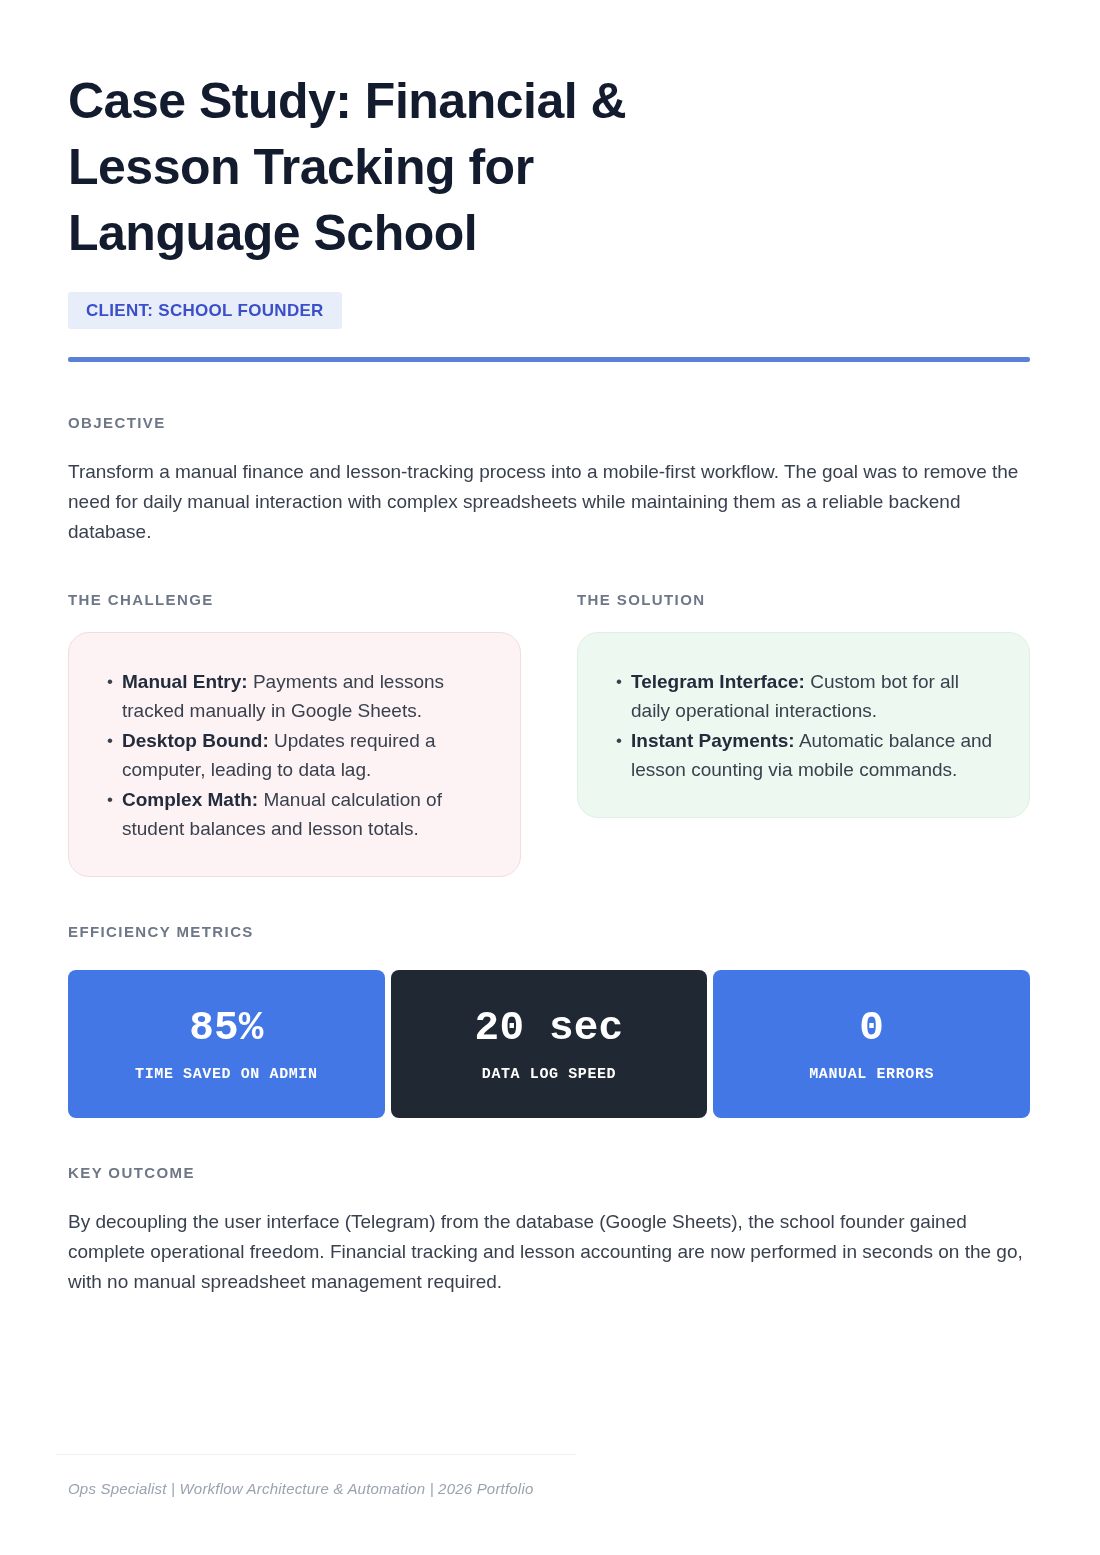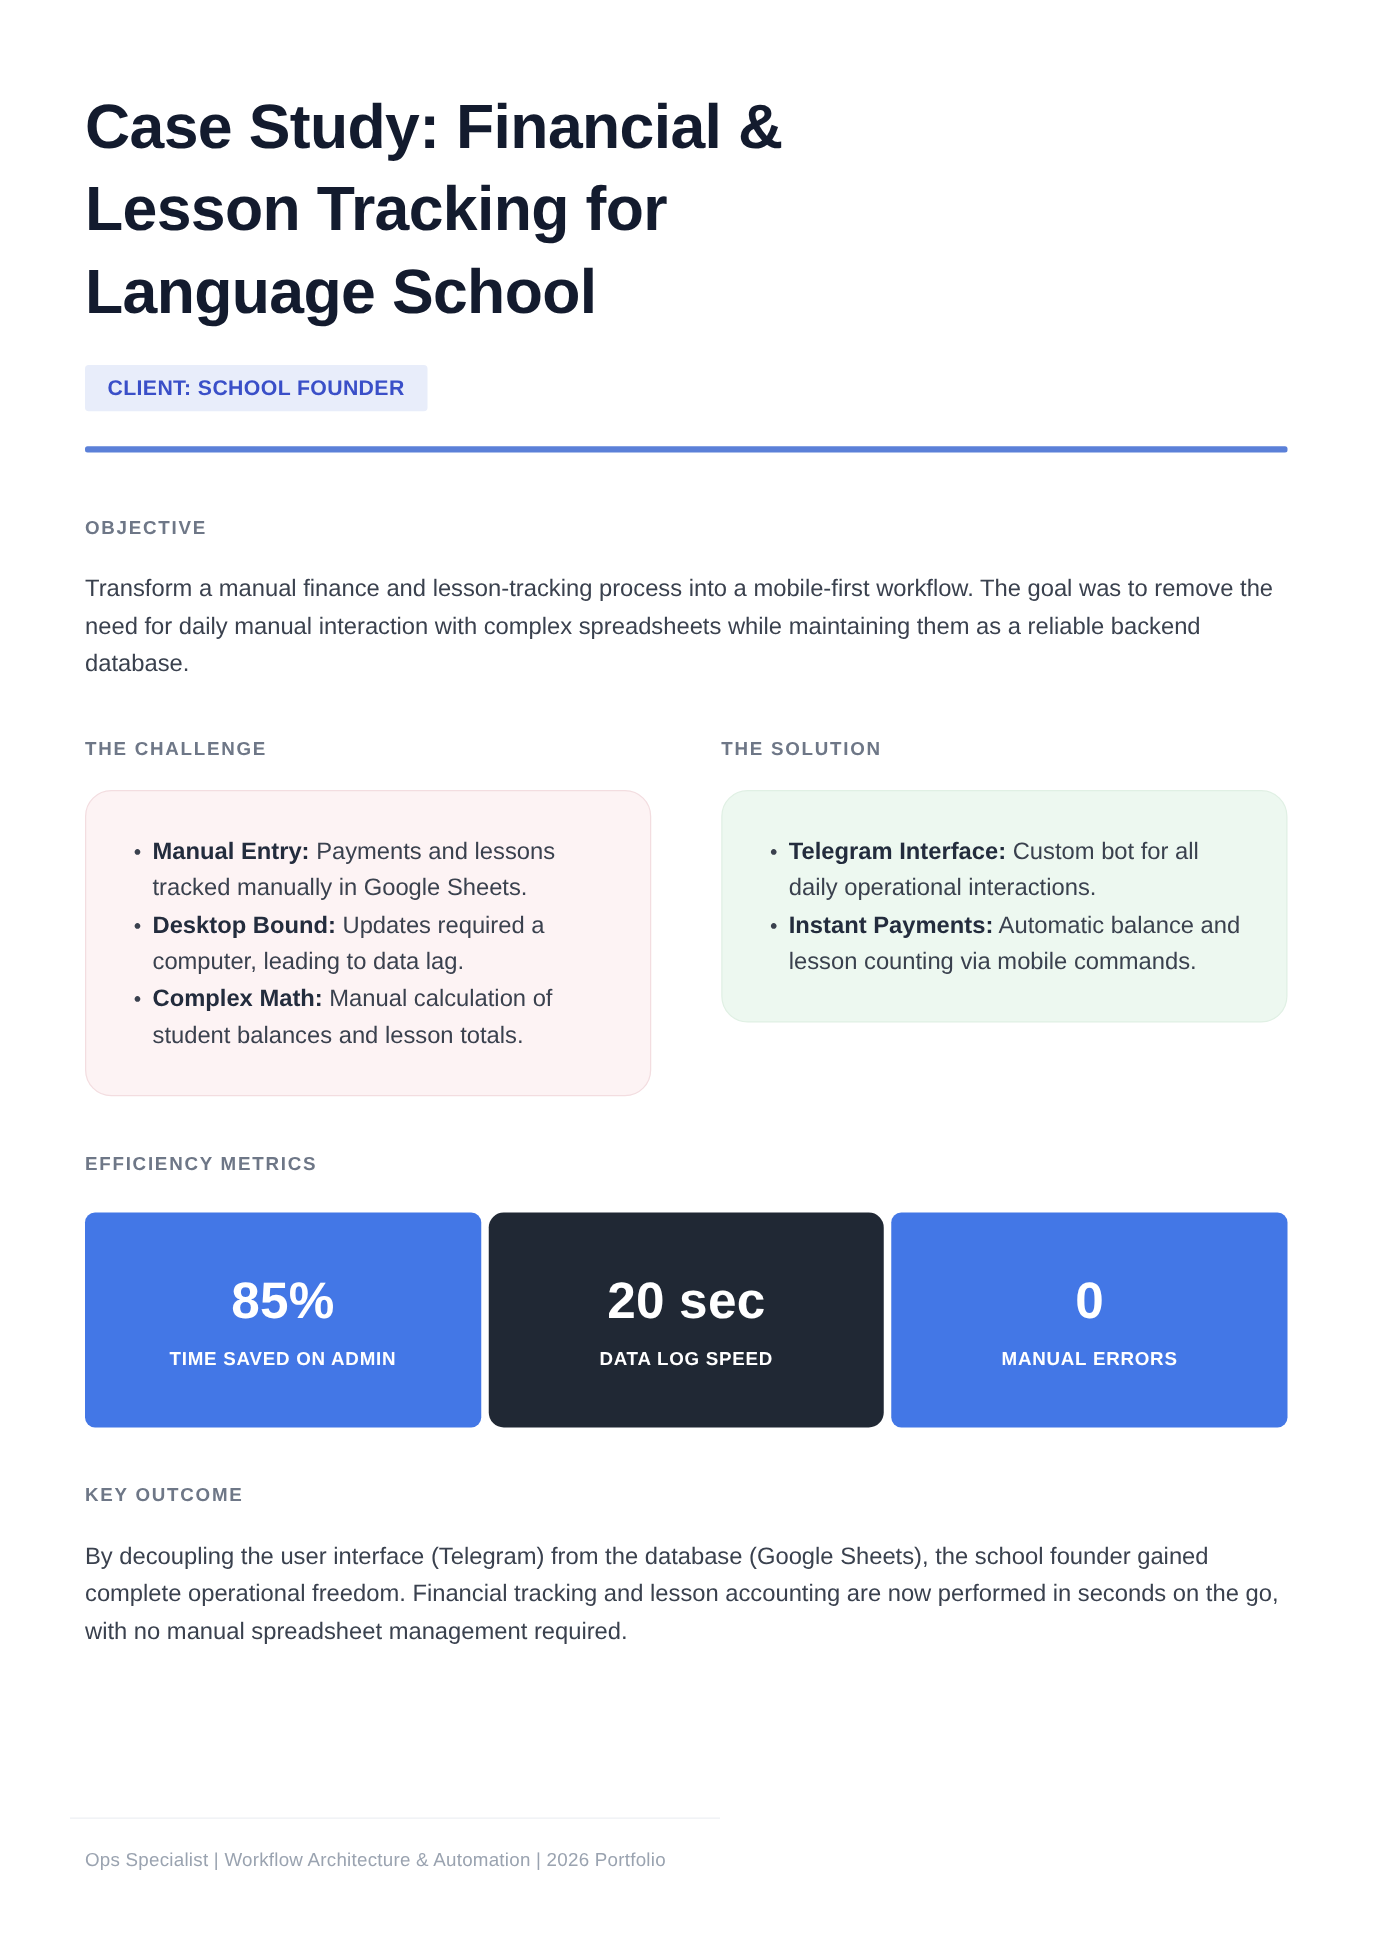--- a/index.html
+++ b/index.html
@@ -57,35 +57,37 @@
     margin-bottom: 1px;
   }
   .info-list li::before {
     content: "\2022"; position: absolute; left: 0; top: 0;
     color: #3a414e; font-size: 17px;
   }
   .term { font-weight: 700; color: #232c3d; }
   .metrics-label { margin-top: 46px; }
   .metric-cards { display: flex; gap: 6px; margin-top: 30px; }
   .metric-card {
-    flex: 1; height: 172px; border-radius: 8px;
+    flex: 1; height: 148px; border-radius: 8px;
     display: flex; flex-direction: column; align-items: center; justify-content: center;
     color: #ffffff;
+    font-family: Liberation Mono, monospace;
   }
   .metric-card.blue { background: #4377e6; }
-  .metric-card.dark { background: #202834; border-radius: 12px; }
+  .metric-card.dark { background: #202834; }
   .metric-value { font-size: 41px; font-weight: 700; letter-spacing: 0.2px; }
   .metric-caption {
     margin-top: 15px; font-size: 15px; font-weight: 700; letter-spacing: 0.6px;
   }
   .outcome-label { margin-top: 46px; }
   .footer {
     margin-top: auto;
     position: relative;
     padding-top: 26px;
+    font-style: italic;
   }
   .footer::before {
     content: ""; position: absolute; top: 0; left: -12px;
     width: 520px; height: 1px; background: #edeff3;
   }
   .footer-text { font-size: 15px; color: #9aa3b0; letter-spacing: 0.2px; }
 </style>
 </head>
 <body>
 

